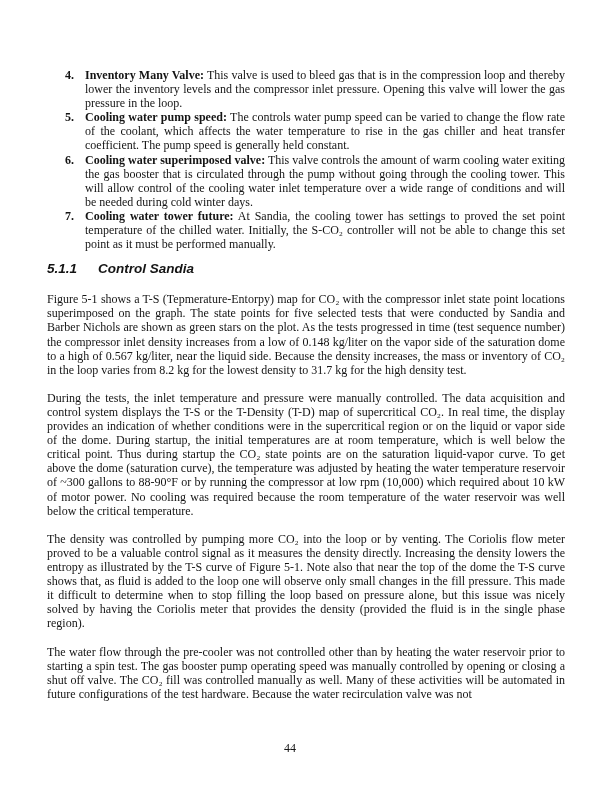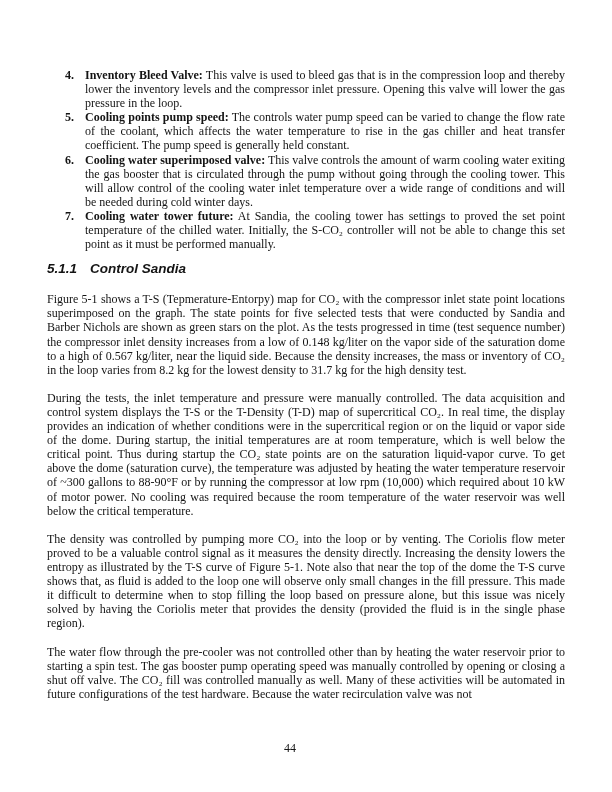--- a/index.html
+++ b/index.html
@@ -45,21 +45,21 @@
   .section-heading {
     font-family: "Liberation Sans", "DejaVu Sans", sans-serif;
     font-weight: 700;
     font-style: italic;
     font-size: 13.5px;
     line-height: 16px;
     text-align: left;
     margin: 10px 0 15px 0;
   }
   .section-heading .hnum {
-    margin-right: 13px;
+    margin-right: 21px;
   }
   .content p {
     margin: 0 0 14.1px 0;
   }
   .pageno {
     position: absolute;
     top: 741px;
     left: 0;
     width: 580px;
     text-align: center;
@@ -70,26 +70,26 @@
 </style>
 </head>
 <body>
 
 <div class="page">
   <div class="content">
 
     <div class="numbered-list">
       <div class="li">
         <span class="num">4.</span>
-        <span class="label">Inventory Bleed Valve:</span>
+        <span class="label">Inventory Many Valve:</span>
         <span class="txt">This valve is used to bleed gas that is in the compression loop and thereby lower the inventory levels and the compressor inlet pressure. Opening this valve will lower the gas pressure in the loop.</span>
       </div>
       <div class="li">
         <span class="num">5.</span>
-        <span class="label">Cooling points pump speed:</span>
+        <span class="label">Cooling water pump speed:</span>
         <span class="txt">The controls water pump speed can be varied to change the flow rate of the coolant, which affects the water temperature to rise in the gas chiller and heat transfer coefficient.  The pump speed is generally held constant.</span>
       </div>
       <div class="li">
         <span class="num">6.</span>
         <span class="label">Cooling water superimposed valve:</span>
         <span class="txt">This valve controls the amount of warm cooling water exiting the gas booster that is circulated through the pump without going through the cooling tower.  This will allow control of the cooling water inlet temperature over a wide range of conditions and will be needed during cold winter days.</span>
       </div>
       <div class="li">
         <span class="num">7.</span>
         <span class="label">Cooling water tower future:</span>

